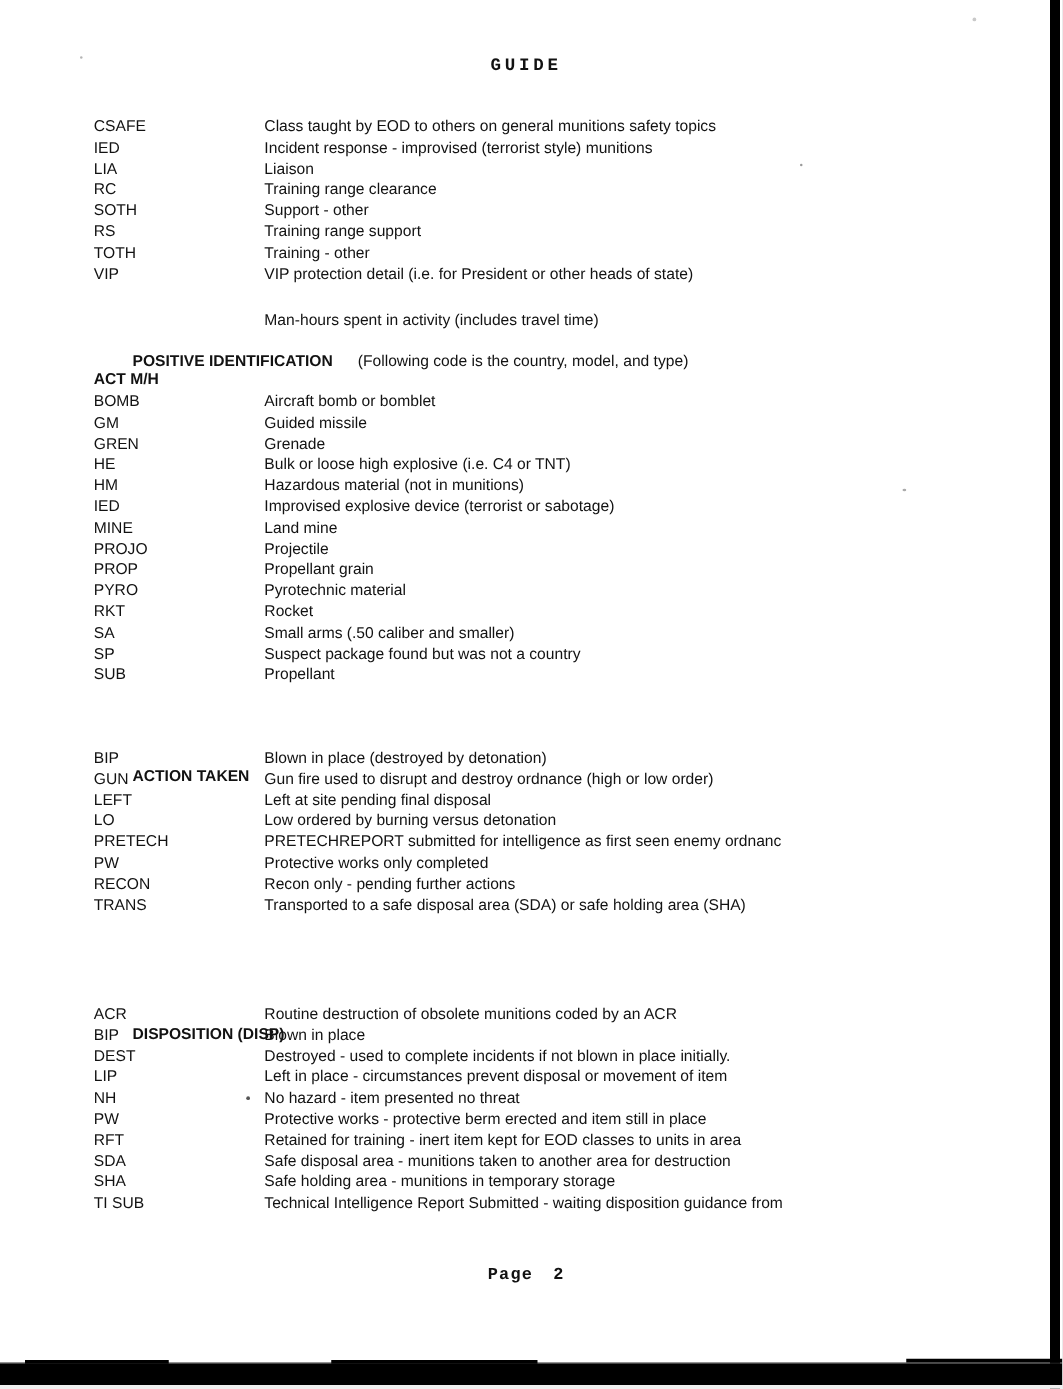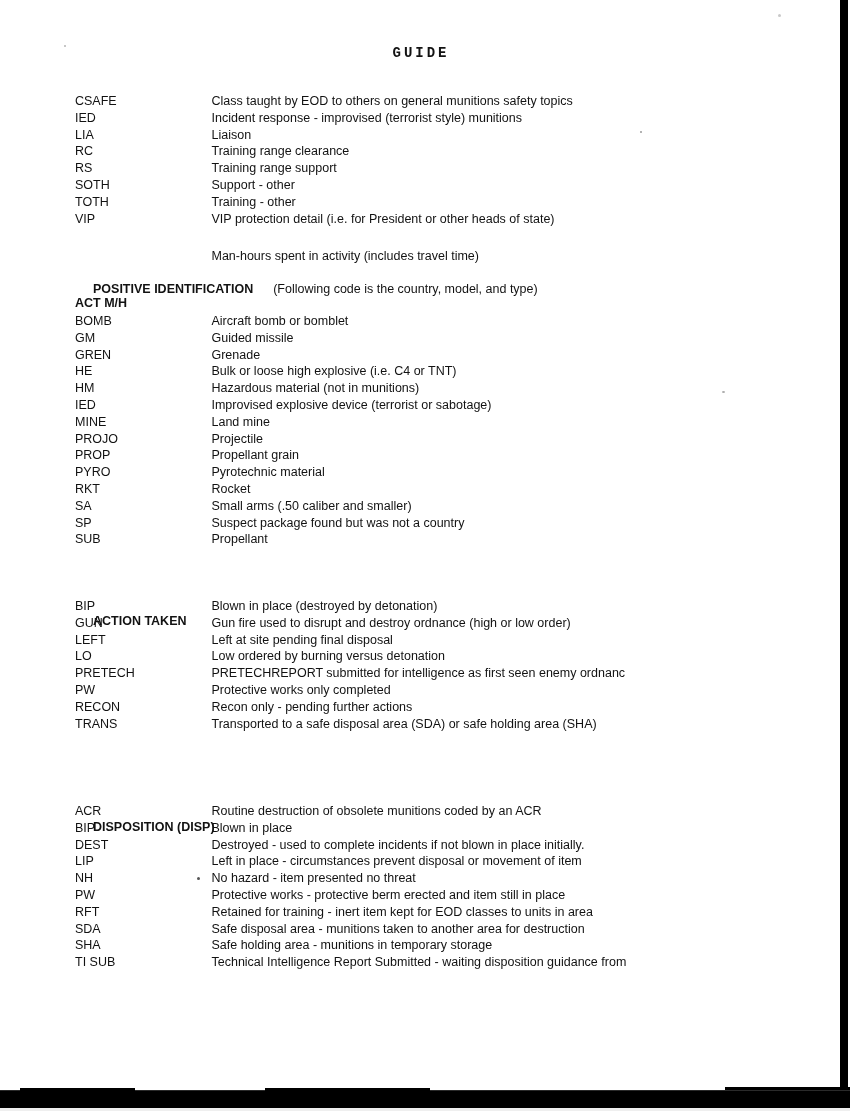--- a/index.html
+++ b/index.html
@@ -23,21 +23,21 @@
     text-align:center;
     font-family:"Liberation Mono","DejaVu Sans Mono",monospace;
     font-weight:700;font-size:13.5px;letter-spacing:1px;word-spacing:7px;
   }
   .entries{position:absolute;left:75px;width:720px;}
   .row{line-height:16.8px;font-size:12.5px;white-space:nowrap;}
   .code{display:inline-block;width:133px;vertical-align:top;}
   .def{display:inline-block;vertical-align:top;}
   .bold{font-weight:700;margin-top:47px;}
   .sec-heading{
-    position:absolute;left:62px;width:720px;
+    position:absolute;left:75px;width:720px;
     font-size:12.5px;line-height:16.8px;white-space:nowrap;padding-left:31px;
   }
   .sec-heading .note{margin-left:20px;font-weight:400;}
   .actmh{position:absolute;left:75px;top:248px;width:720px;}
   
   .edge-right{position:absolute;top:0;left:840px;width:8px;height:1111px;background:#000;}
   .edge-bottom{position:absolute;left:0;top:1091px;width:850px;height:17px;background:#000;}
   .edge-bottom-line{position:absolute;left:0;top:1090px;width:850px;height:1px;background:#2a2a2a;}
   .edge-bottom-strip{position:absolute;left:0;top:1108px;width:850px;height:3px;background:#efefef;}
   .jag{position:absolute;height:3px;background:#000;top:1088px;}
@@ -74,27 +74,27 @@
         <span class="code">LIA</span>
         <span class="def">Liaison</span>
       </div>
 
       <div class="row">
         <span class="code">RC</span>
         <span class="def">Training range clearance</span>
       </div>
 
       <div class="row">
+        <span class="code">SOTH</span>
+        <span class="def">Support - other</span>
+      </div>
+
+      <div class="row">
         <span class="code">RS</span>
         <span class="def">Training range support</span>
-      </div>
-
-      <div class="row">
-        <span class="code">SOTH</span>
-        <span class="def">Support - other</span>
       </div>
 
       <div class="row">
         <span class="code">TOTH</span>
         <span class="def">Training - other</span>
       </div>
 
       <div class="row">
         <span class="code">VIP</span>
         <span class="def">VIP protection detail (i.e. for President or other heads of state)</span>
@@ -274,20 +274,21 @@
         <span class="code">SHA</span>
         <span class="def">Safe holding area - munitions in temporary storage</span>
       </div>
 
       <div class="row">
         <span class="code">TI SUB</span>
         <span class="def">Technical Intelligence Report Submitted - waiting disposition guidance from</span>
       </div>
     </div>
 
+  <div class="footer">Page 2</div>
 
   <div class="edge-right"></div>
   <div class="edge-bottom-line"></div>
   <div class="jag j1"></div>
   <div class="jag j2"></div>
   <div class="jag j3"></div>
   <div class="edge-bottom"></div>
   <div class="edge-bottom-strip"></div>
   <div class="speck s1"></div>
   <div class="speck s2"></div>

